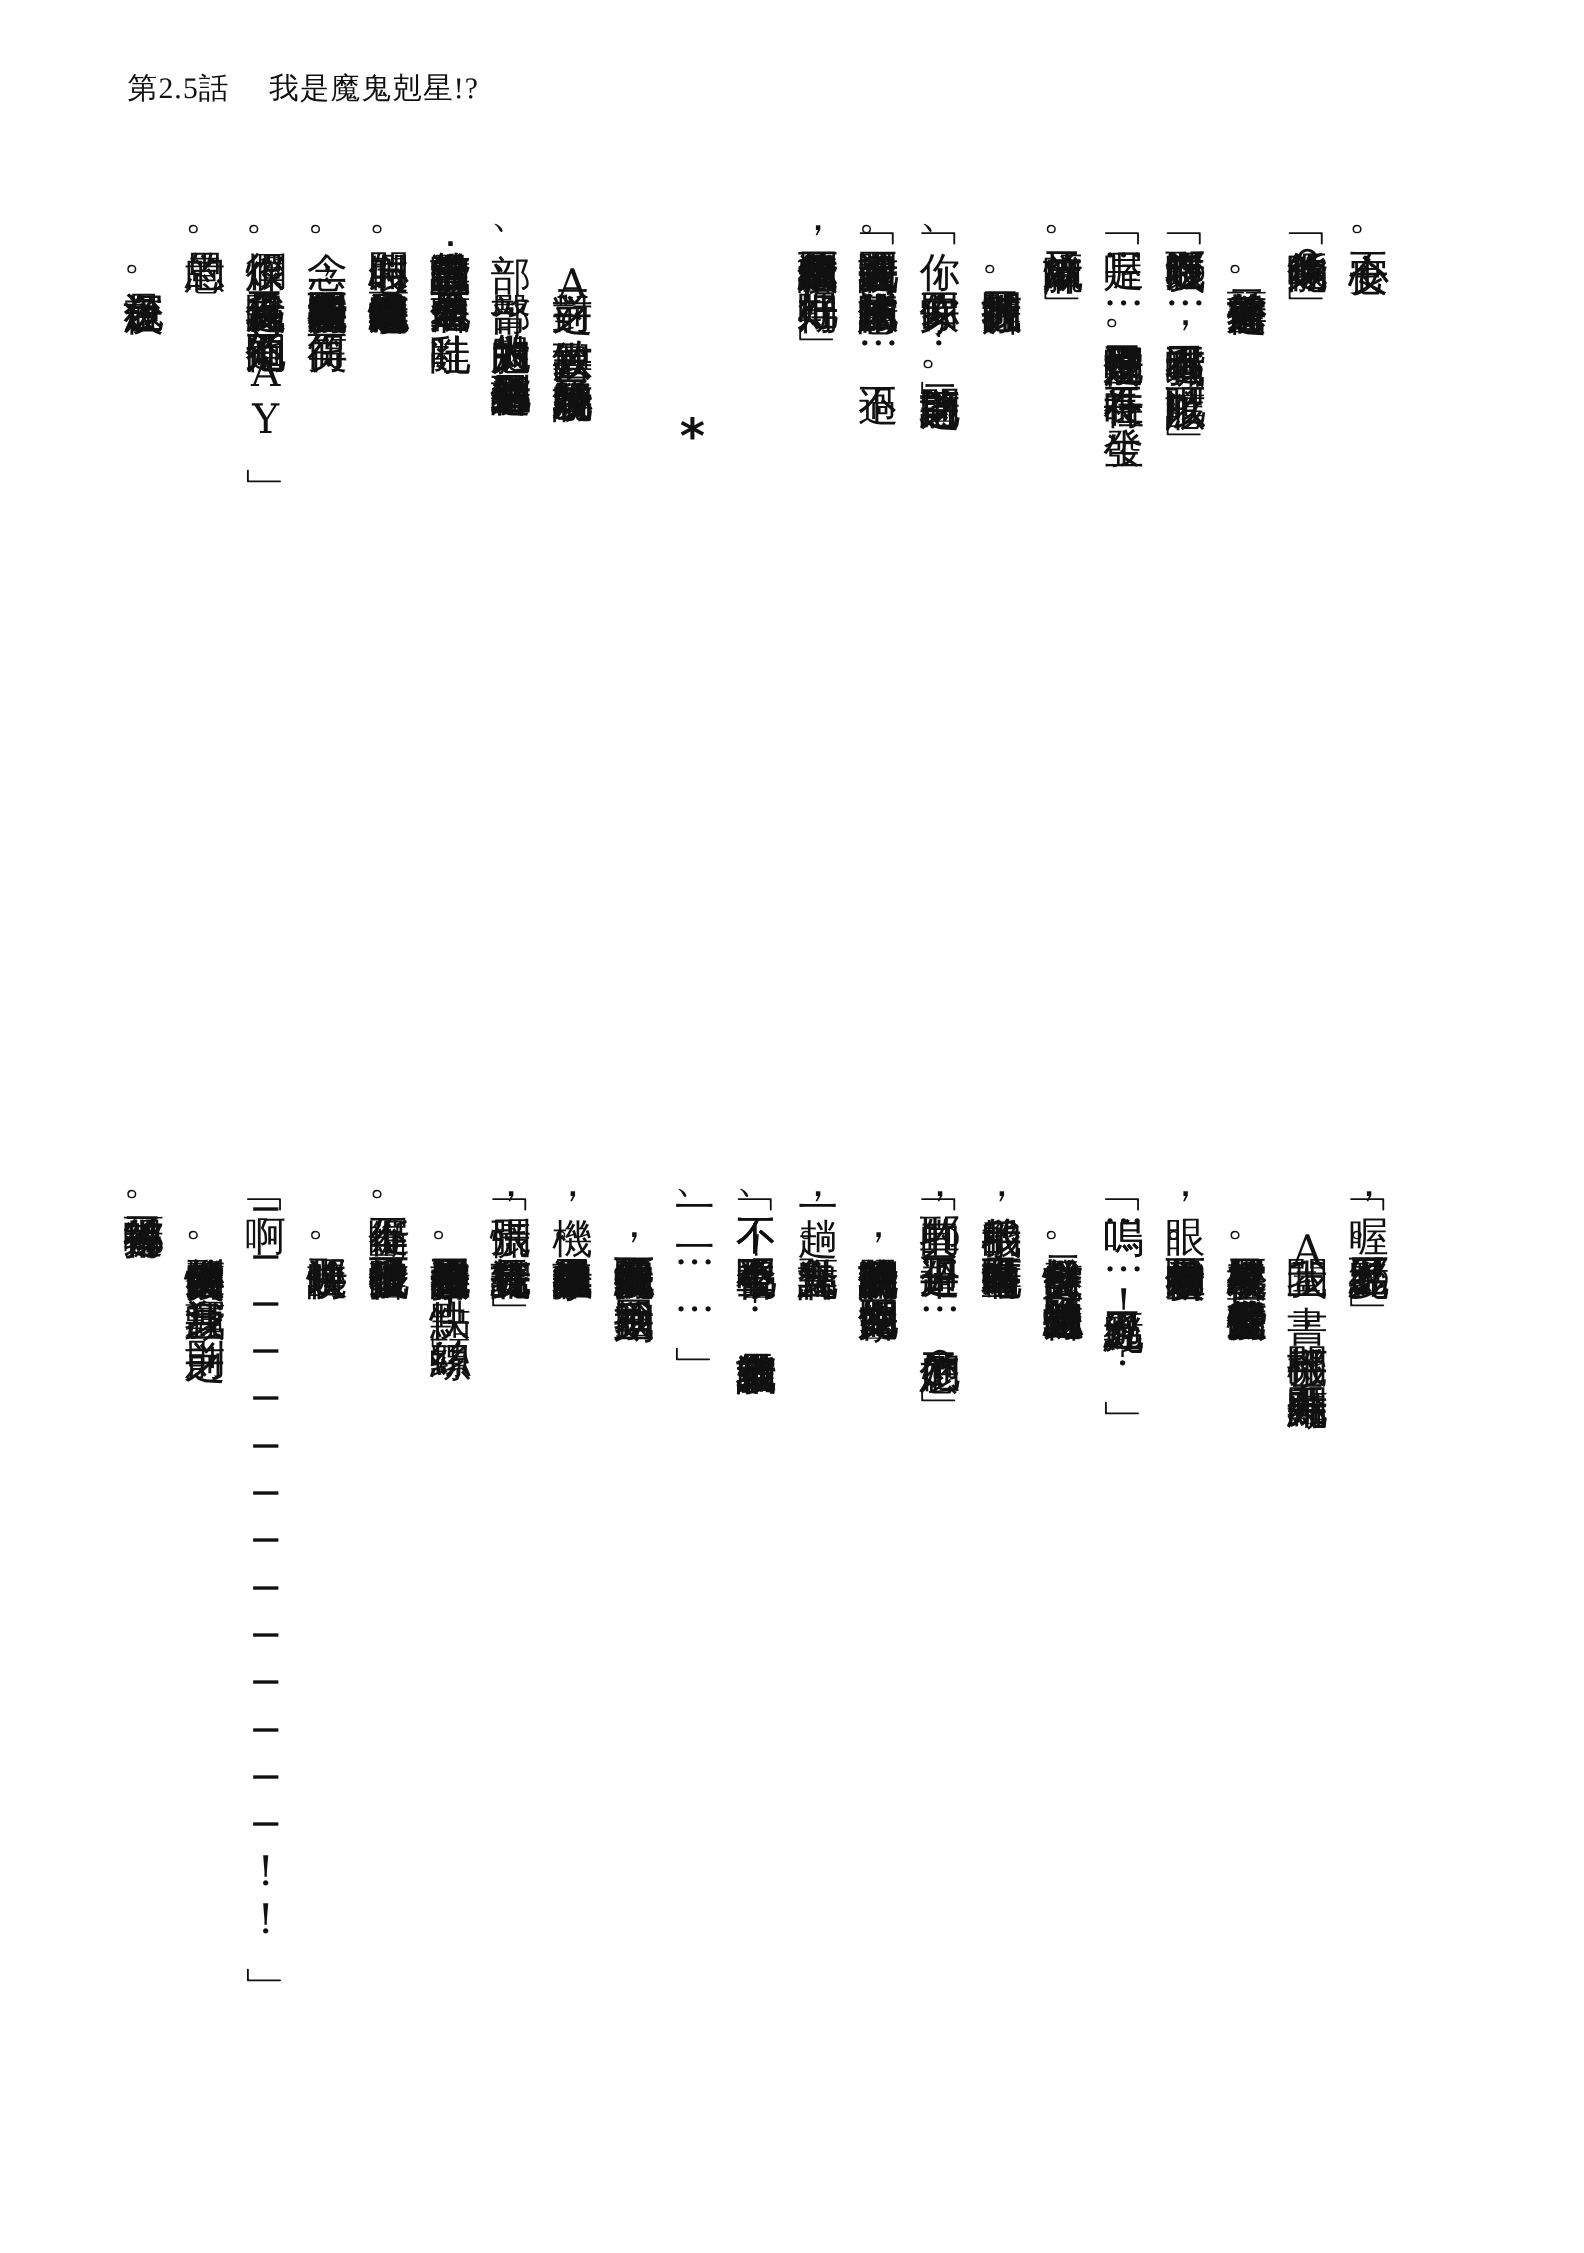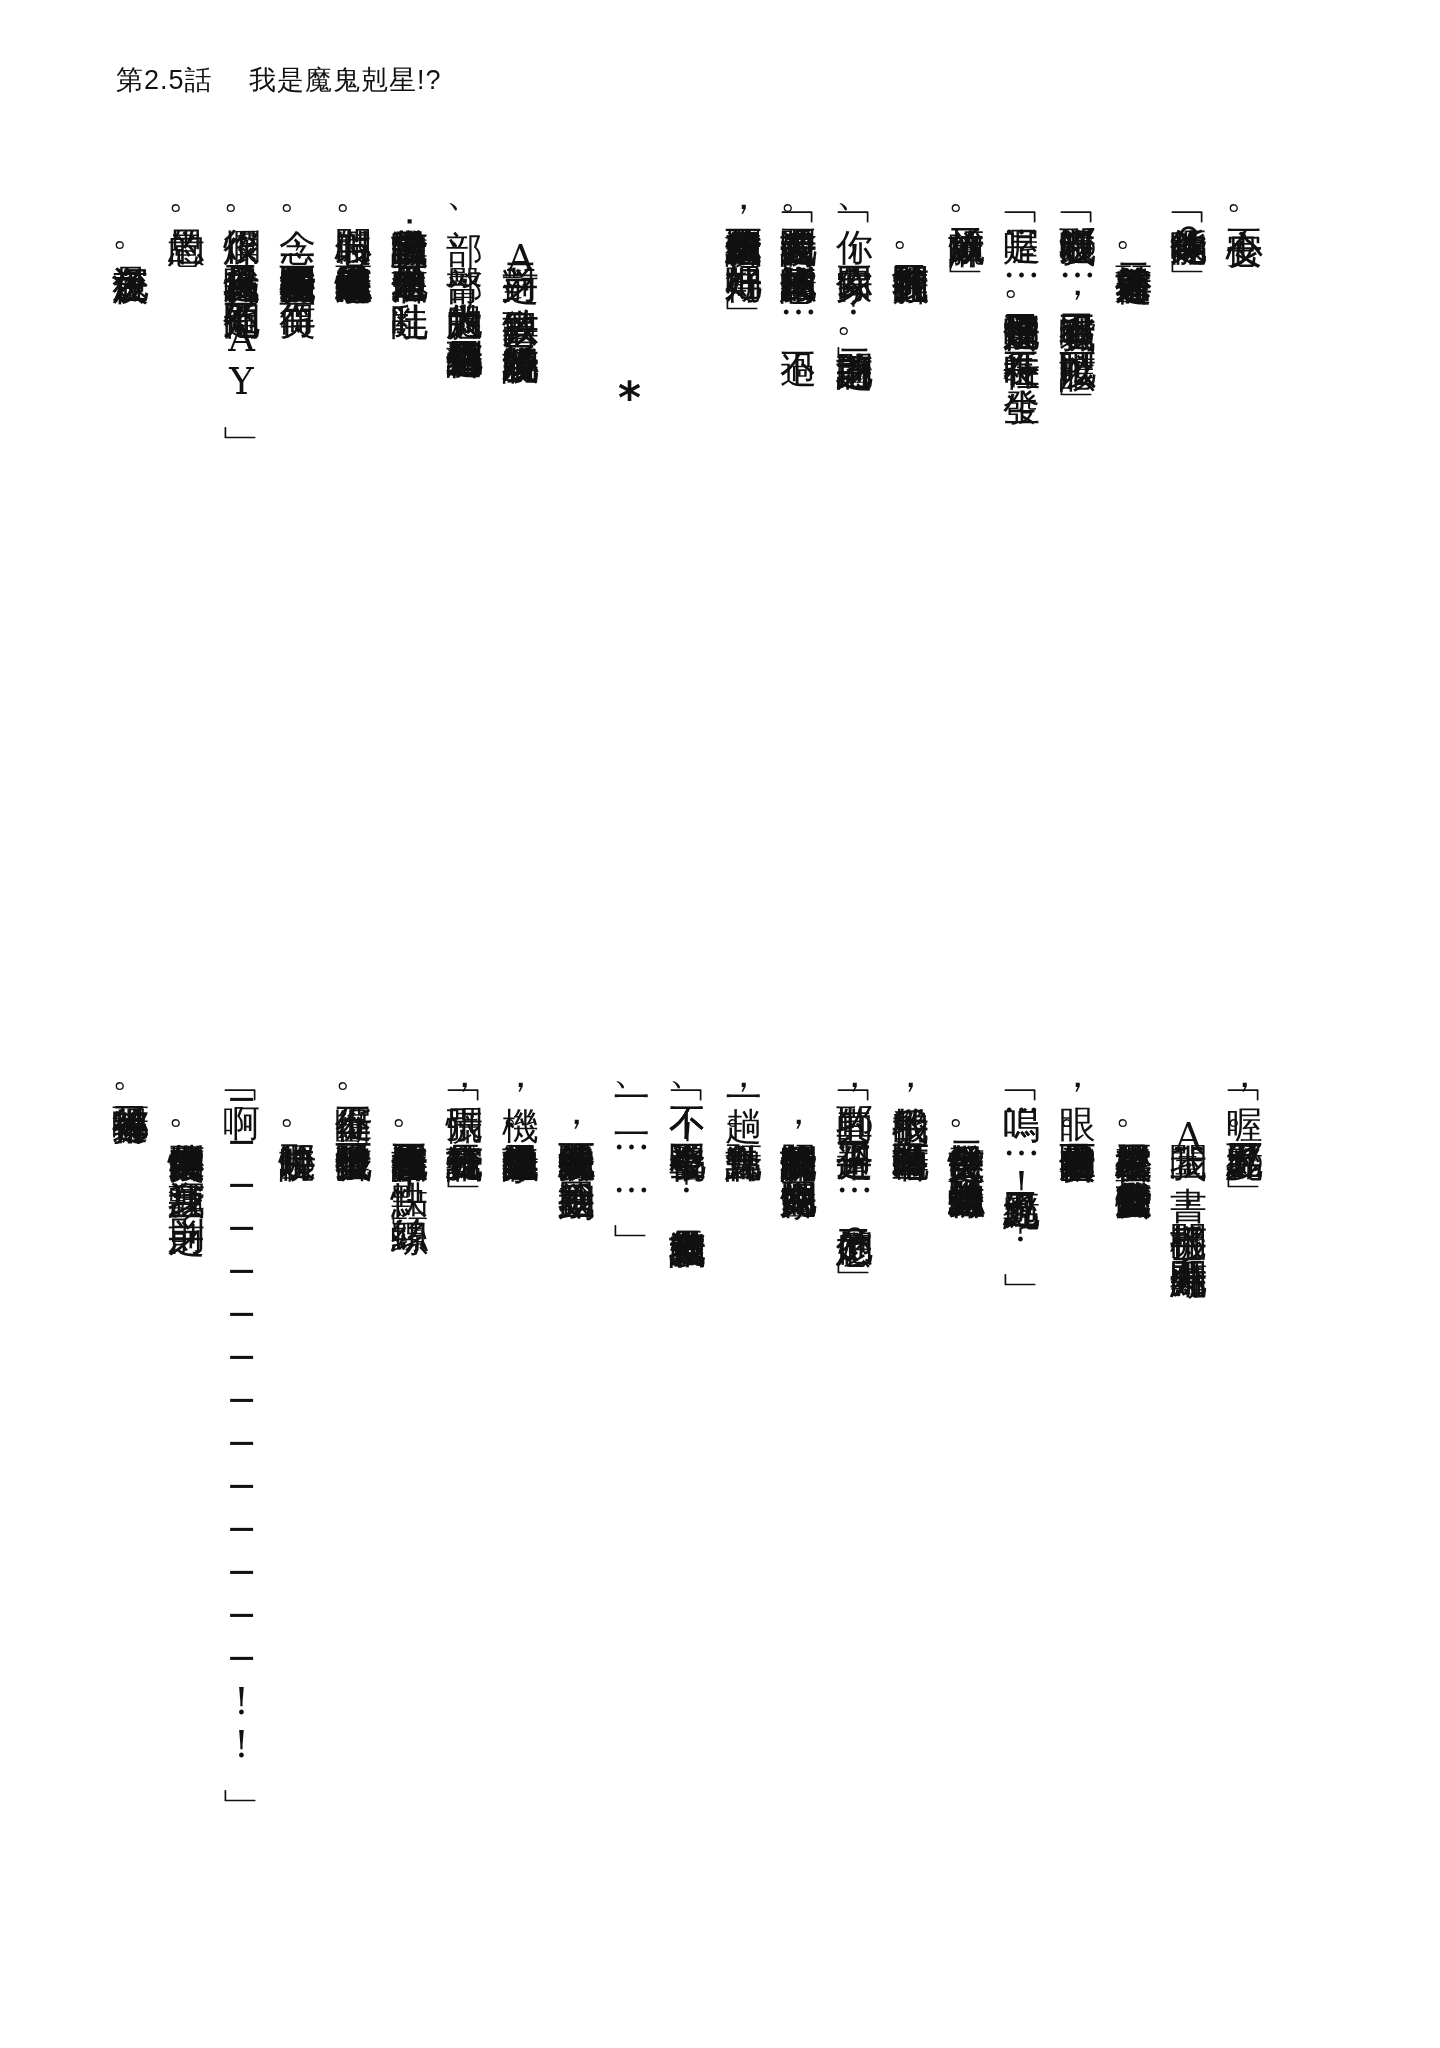--- a/index.html
+++ b/index.html
@@ -1,20 +1,20 @@
 <!DOCTYPE html>
 <html><head>
 <meta charset="utf-8">
 <style>
   html, body { margin: 0; padding: 0; background: #ffffff; }
   body { width: 1440px; height: 2048px; position: relative; overflow: hidden; }
   .page { position: absolute; left: 0; top: 0; width: 1440px; height: 2048px; background: #ffffff; }
   .chapter-header {
     position: absolute; left: 116px; top: 62px;
-    font-family: Liberation Sans, sans-serif; font-size: 27px; color: #111;
+    font-family: Liberation Serif, serif; font-size: 27px; color: #111;
     letter-spacing: 1px; white-space: pre;
   }
   .section { position: absolute; left: 0; width: 1440px; }
   .section.top { top: 200px; height: 880px; }
   .section.bottom { top: 1078px; height: 880px; }
   .col {
     position: absolute; top: 0;
     writing-mode: vertical-rl; text-orientation: upright;
     font-family: "DejaVu Serif", serif; font-size: 37px; line-height: 44px;
     color: #111; white-space: nowrap; width: 44px;

